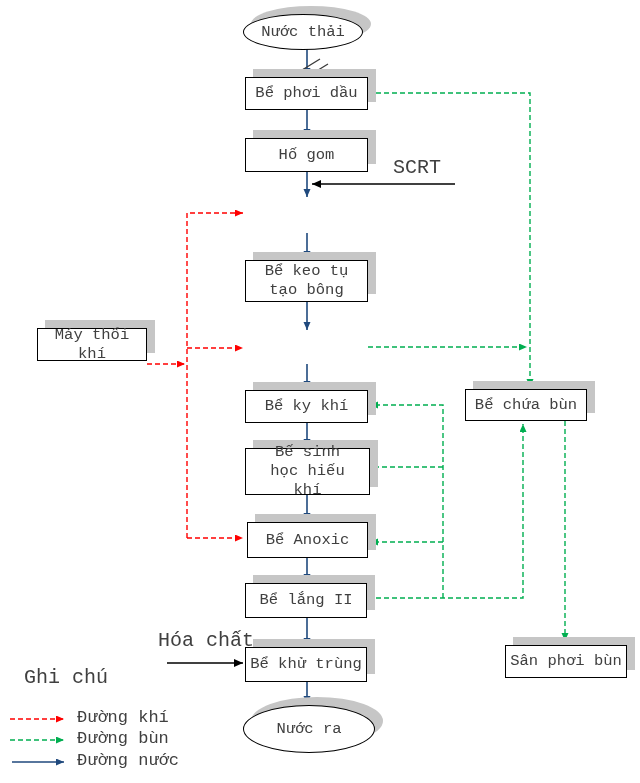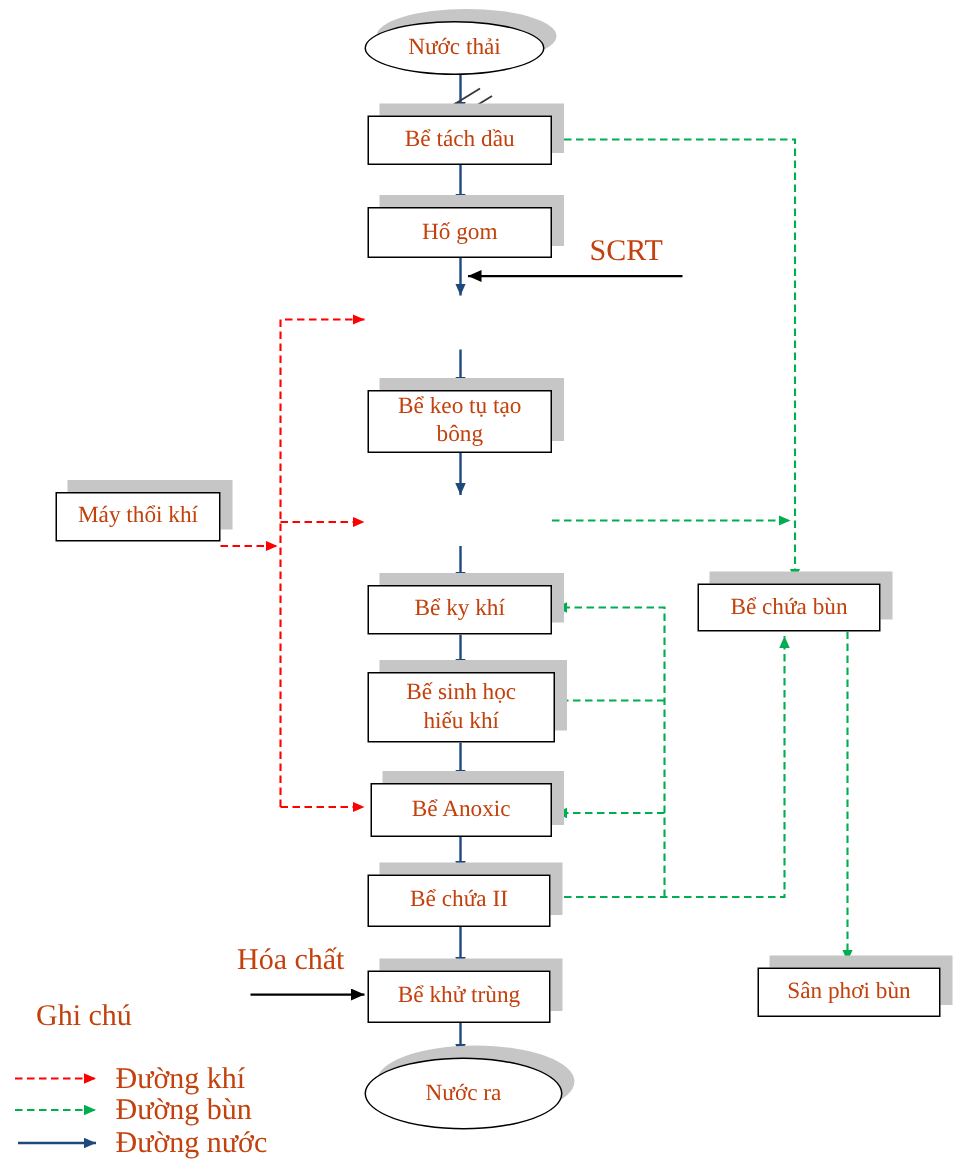--- a/index.html
+++ b/index.html
@@ -2,40 +2,40 @@
 <html style="--air-line: #ff0000; --sludge-line: #00ae50; --water-line: #1f497d; --shadow: #c6c6c6;"><head>
 <meta charset="utf-8">
 <style>
   :root{
     --air-line:#ff0000; --sludge-line:#00ae50; --water-line:#1f497d;
     --ink:#000000; --shadow:#c6c6c6;
   }
   html,body{margin:0;padding:0;background:#ffffff;}
   #canvas{
     position:relative;width:640px;height:783px;background:#ffffff;overflow:hidden;
-    font-family:Liberation Serif, serif;color:#c2410c;
+    font-family:Liberation Mono, monospace;color:#404040;
   }
   #wires{position:absolute;left:0;top:0;width:640px;height:783px;z-index:1;}
   .w{stroke:var(--water-line);stroke-width:1.6;fill:none;}
   .a{stroke:var(--air-line);stroke-width:1.4;fill:none;stroke-dasharray:5 3;}
   .s{stroke:var(--sludge-line);stroke-width:1.4;fill:none;stroke-dasharray:5 3;}
   .k{stroke:#000;stroke-width:1.5;fill:none;}
   .k-thin{stroke:#3a3a3a;stroke-width:1.3;fill:none;}
   .mk-w{fill:var(--water-line);} .mk-a{fill:var(--air-line);}
   .mk-s{fill:var(--sludge-line);} .mk-k{fill:#000;}
   .node{
     position:absolute;z-index:2;background:#fff;border:1.4px solid #000;
     box-shadow:8px -8px 0 var(--shadow);
     display:flex;align-items:center;justify-content:center;text-align:center;
     font-size:15.5px;line-height:1.22;box-sizing:border-box;
   }
   .ellipse{border-radius:50%;border-width:1.3px;}
   .narrow{padding:0 13px;}
   .lbl{position:absolute;z-index:2;font-size:20px;white-space:nowrap;}
-  .legend-label{position:absolute;z-index:2;font-size:20px;white-space:nowrap;}
+  .legend-label{position:absolute;z-index:2;font-size:17px;white-space:nowrap;}
 </style>
 </head>
 <body>
 
 <div id="canvas">
 
   <svg id="wires" viewBox="0 0 640 783" xmlns="http://www.w3.org/2000/svg">
     <defs>
       <marker id="mw" markerUnits="userSpaceOnUse" markerWidth="10" markerHeight="9" refX="8" refY="3.5" orient="auto">
         <path class="mk-w" d="M0,0 L8,3.5 L0,7 Z"></path>
@@ -101,21 +101,21 @@
 
   <div class="node ellipse" style="left:243px;top:14px;width:120px;height:36px;">
       <span>Nước thải</span>
     </div>
 
   <div class="node ellipse" style="left:243px;top:705px;width:132px;height:48px;text-align:center;">
       <span>Nước ra</span>
     </div>
 
   <div class="node" style="left:245px;top:77px;width:123px;height:33px;">
-      <span>Bể tách dầu</span>
+      <span>Bể phơi dầu</span>
     </div>
 
   <div class="node" style="left:245px;top:138px;width:123px;height:34px;">
       <span>Hố gom</span>
     </div>
 
 
   <div class="node narrow" style="left:245px;top:260px;width:123px;height:42px;">
       <span>Bể keo tụ tạo bông</span>
     </div>
@@ -127,21 +127,21 @@
 
   <div class="node narrow" style="left:245px;top:448px;width:125px;height:47px;">
       <span>Bế sinh học hiếu khí</span>
     </div>
 
   <div class="node" style="left:247px;top:522px;width:121px;height:36px;">
       <span>Bể Anoxic</span>
     </div>
 
   <div class="node" style="left:245px;top:583px;width:122px;height:35px;">
-      <span>Bể chứa II</span>
+      <span>Bể lắng II</span>
     </div>
 
   <div class="node" style="left:245px;top:647px;width:122px;height:35px;">
       <span>Bể khử trùng</span>
     </div>
 
   <div class="node" style="left:37px;top:328px;width:110px;height:33px;">
       <span>Máy thổi khí</span>
     </div>
 

